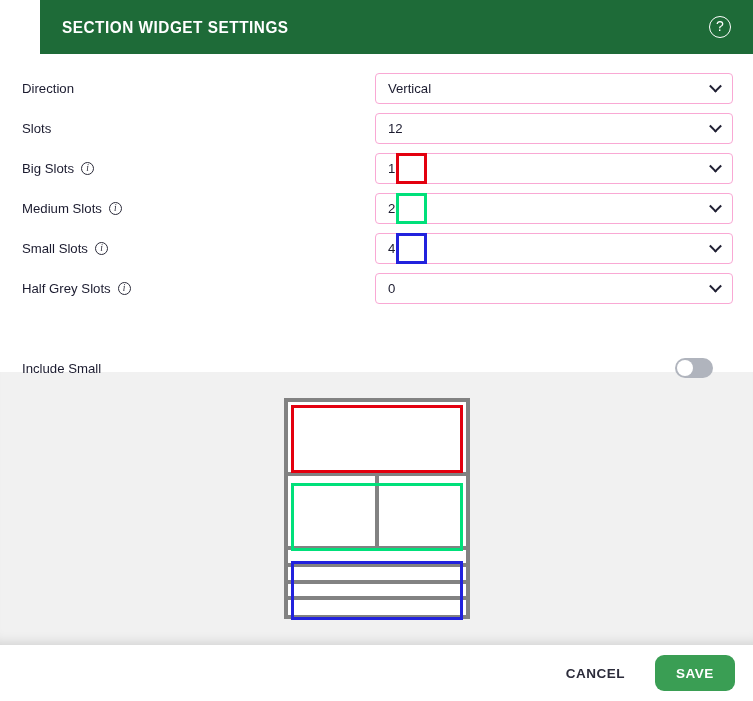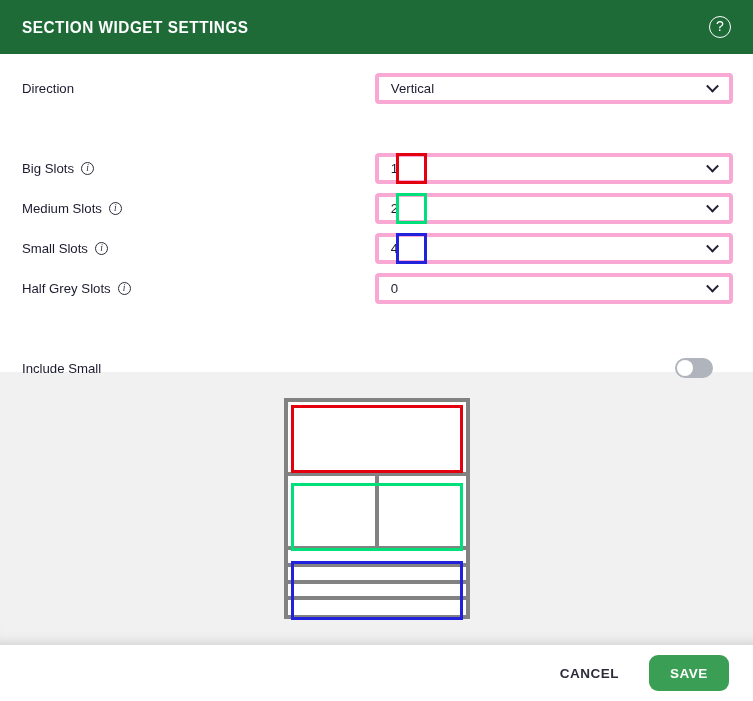--- a/index.html
+++ b/index.html
@@ -87,21 +87,21 @@
     text-align: center;
     color: #2b2b3a;
     font-family: "Liberation Serif", serif;
     cursor: pointer;
   }
 
   .select {
     position: relative;
     width: 360px;
     height: 31px;
-    border: 4px solid #f9a8d4;
+    border: 1px solid #f9a8d4;
     border-radius: 4px;
     background: #ffffff;
     display: flex;
     align-items: center;
     padding: 0 30px 0 12px;
     font-size: 13.2px;
     color: #1b1b2f;
     cursor: pointer;
   }
   .select .value { display: flex; align-items: center; gap: 10px; }
@@ -199,21 +199,21 @@
 
   
   .footer {
     height: 56px;
     min-height: 56px;
     background: #ffffff;
     display: flex;
     align-items: center;
     justify-content: flex-end;
     gap: 14px;
-    padding-right: 24px;
+    padding-right: 18px;
   }
   .btn-cancel {
     background: none;
     border: none;
     color: #2b2b3a;
     font-size: 13.5px;
     font-weight: bold;
     letter-spacing: 0.5px;
     padding: 10px 16px;
     cursor: pointer;
@@ -231,38 +231,45 @@
     height: 36px;
     cursor: pointer;
     font-family: "Liberation Sans", sans-serif;
   }
 </style>
 </head>
 <body>
 
 <div class="dialog">
 
-  <div class="header" style="background: rgb(30, 107, 56);">
+  <div class="header" style="background: rgb(30, 107, 56); margin-left: 40px;">
     <div class="header-title">SECTION WIDGET SETTINGS</div>
     <div class="help-icon">?</div>
   </div>
 
   <div class="form-area">
 
     <div class="field-row">
       <div class="field-label">
         <span>Direction</span>
       </div>
       <div class="select">
         <span class="value">Vertical</span>
         <span class="chevron"></span>
       </div>
     </div>
 
     <div class="field-row">
+      <div class="field-label">
+        <span>Slots</span>
+      </div>
+      <div class="select">
+        <span class="value">12</span>
+        <span class="chevron"></span>
+      </div>
     </div>
 
     <div class="field-row">
       <div class="field-label">
         <span>Big Slots</span>
         <span class="info-icon">i</span>
       </div>
       <div class="select">
         <span class="value">1</span>
         <span class="chevron"></span>

